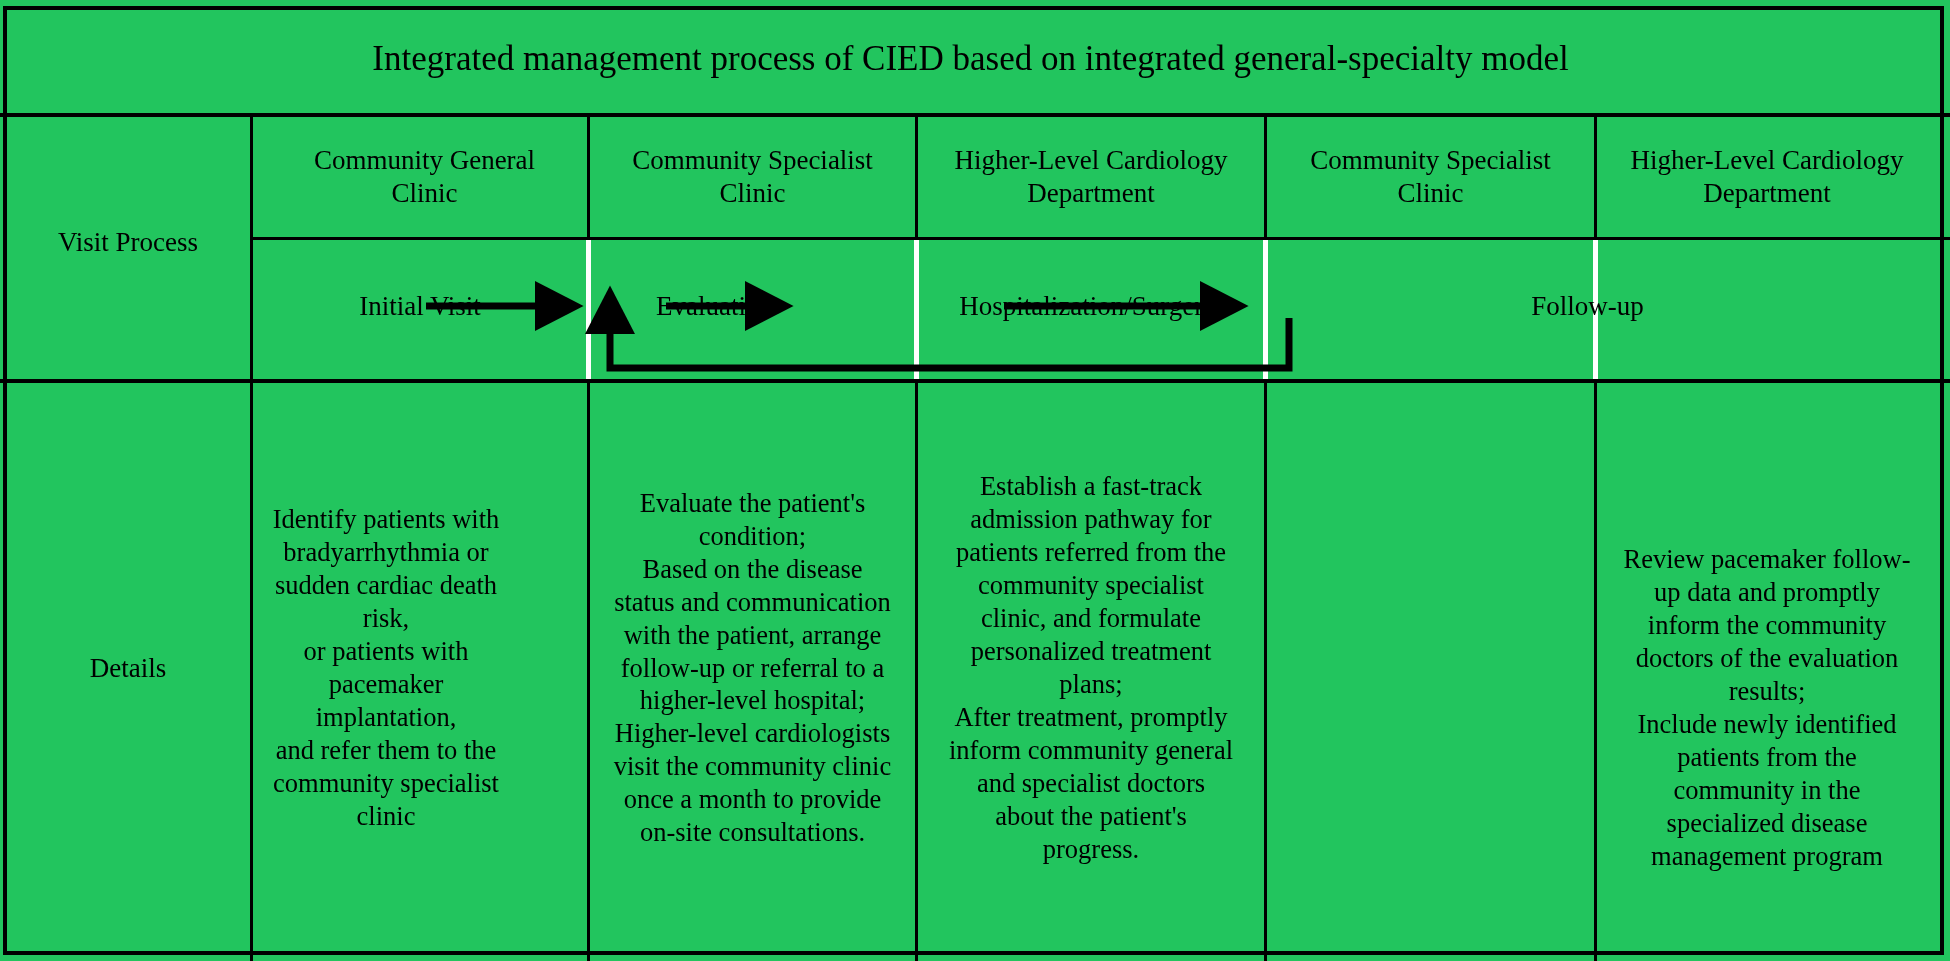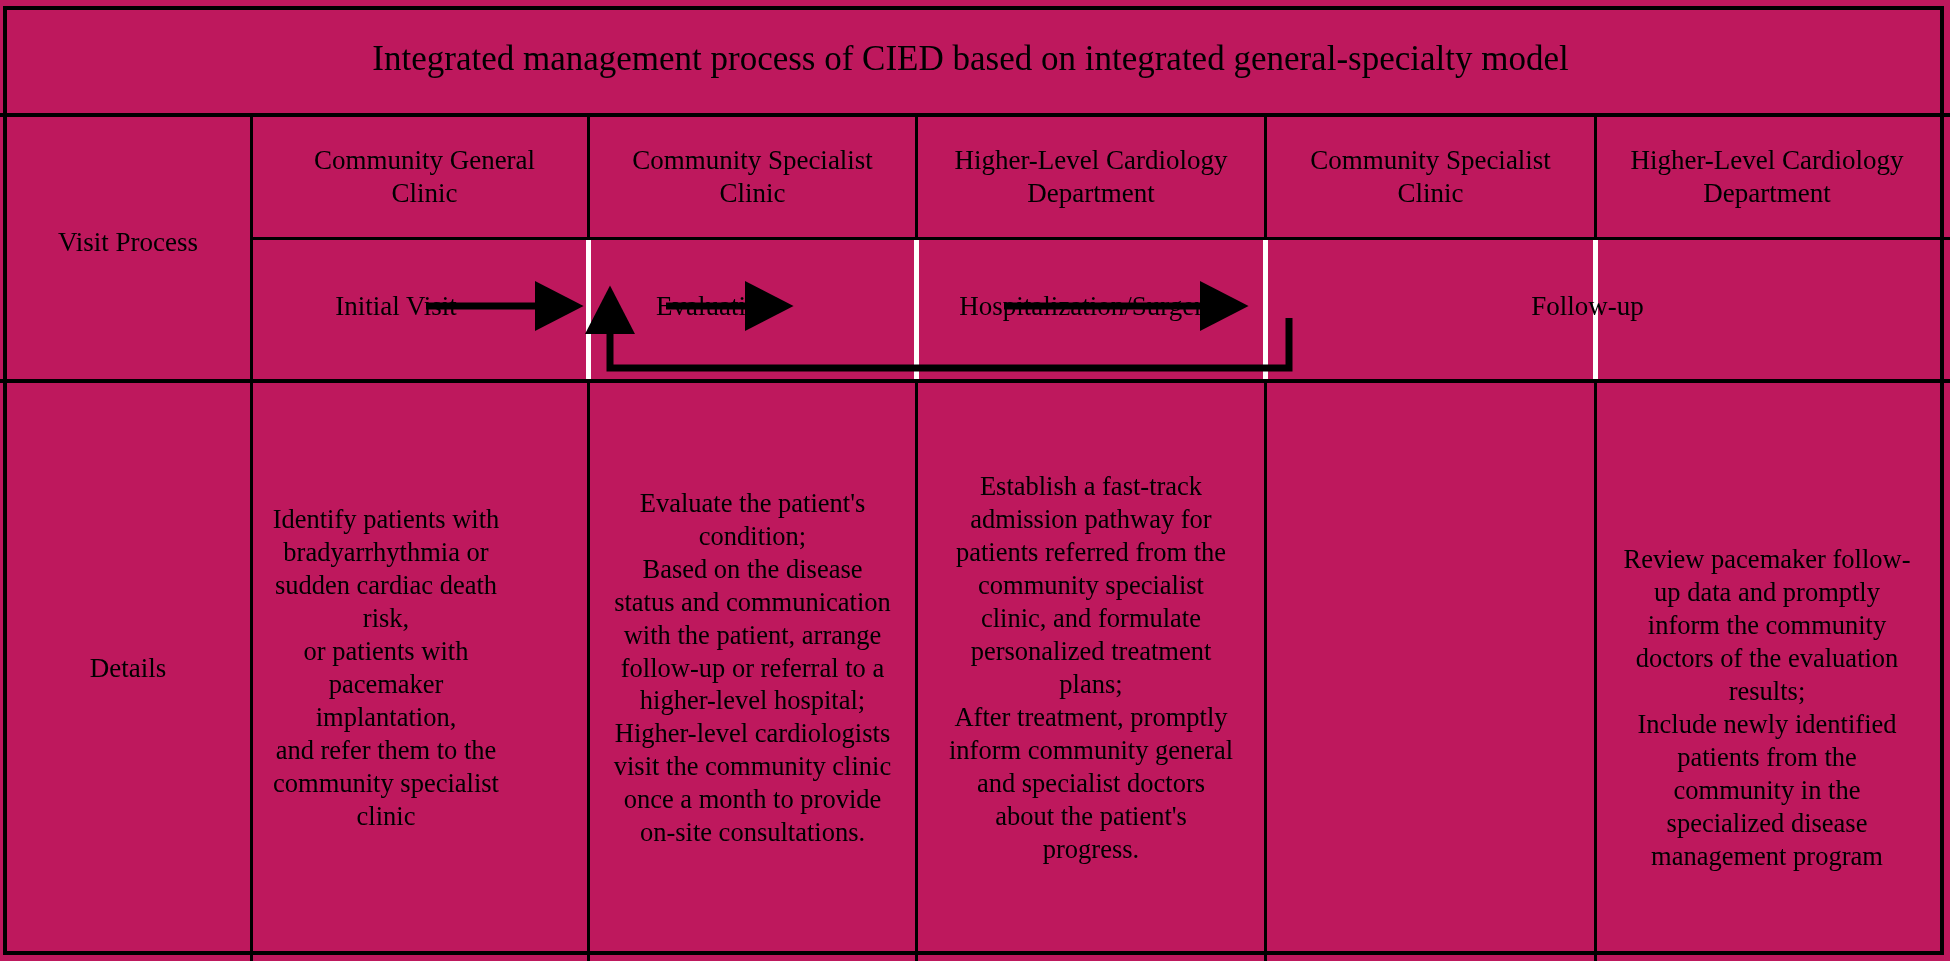--- a/index.html
+++ b/index.html
@@ -8,21 +8,21 @@
     background: #ffffff;
   }
   body {
     font-family: "Liberation Serif", "DejaVu Serif", serif;
     color: #000000;
   }
   #page {
     position: relative;
     width: 1950px;
     height: 961px;
-    background: #be185d;
+    background: #22c55e;
     overflow: hidden;
   }
 
   
   .table-frame {
     position: absolute;
     left: 3px;
     top: 6px;
     width: 1941px;
     height: 949px;
@@ -130,21 +130,21 @@
   .flow-node {
     position: absolute;
     top: 0;
     height: 139px;
     display: flex;
     align-items: center;
     justify-content: center;
     font-size: 27px;
     white-space: nowrap;
   }
-  .node-initial { left: 0px;    width: 334px; }
+  .node-initial { left: 0px;    width: 334px; padding-left: 24px; }
   .node-eval    { left: 337px;  width: 325px; }
   .node-hosp    { left: 662px;  width: 346px; }
   .node-follow  { left: 1011px; width: 673px; }
   .node-initial .lbl { transform: translate(-24px, -3px); }
   .node-eval    .lbl { transform: translate(-38px, -3px); }
   .node-hosp    .lbl { transform: translate(0px,  -3px); }
   .node-follow  .lbl { transform: translate(-13px, -3px); }
 
   
   .flow-svg {

